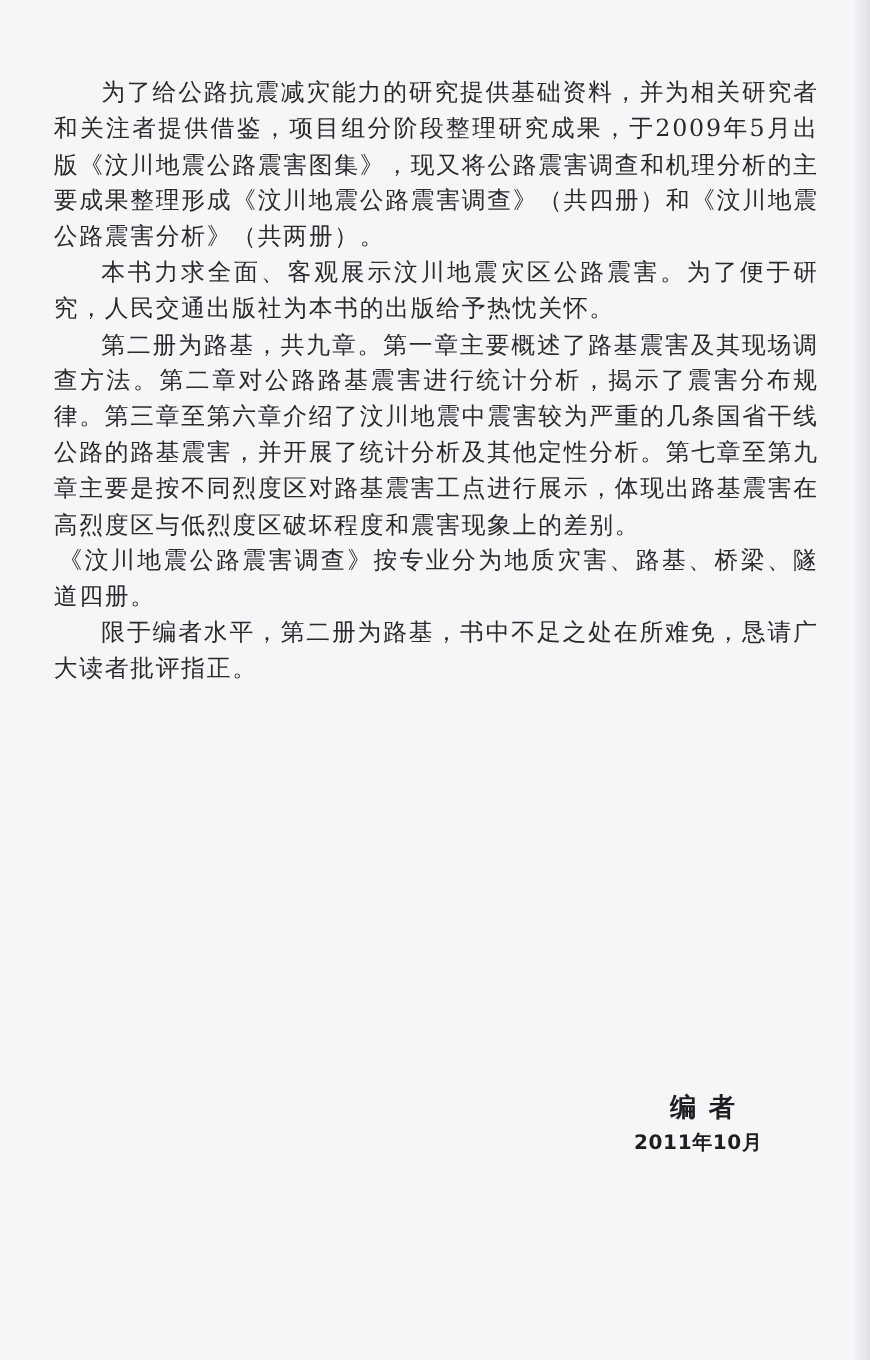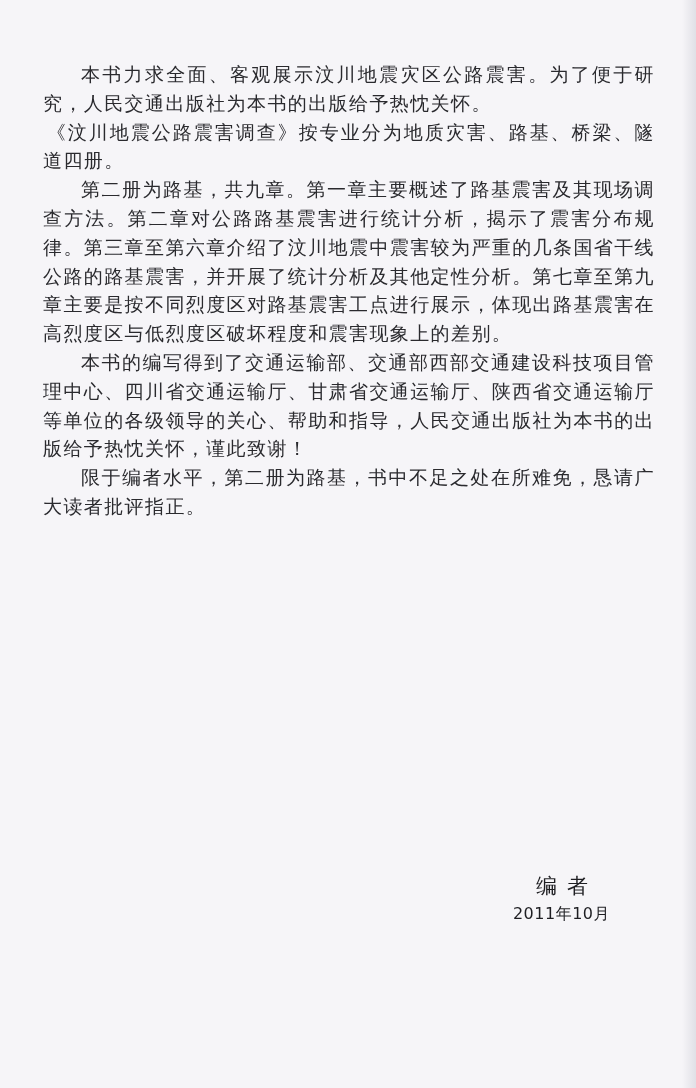--- a/index.html
+++ b/index.html
@@ -21,37 +21,37 @@
     line-height: 28.8px;
     text-indent: 2em;
     text-align: justify;
     letter-spacing: 1.4px;
   }
   .para.noindent { text-indent: 0.2em; }
   .sign {
     position: absolute;
     right: 86px;
     font-family: "DejaVu Sans", "Liberation Sans", sans-serif;
-    font-weight: normal;
+    font-weight: bold;
     color: #1e1e22;
   }
   .sign-author { top: 872px; font-size: 21px; letter-spacing: 10px; right: 98px; }
   .sign-date { top: 904px; font-size: 16px; letter-spacing: 0.5px; }
   .edge-shadow {
     position: absolute; right: 0; top: 0; width: 14px; height: 100%;
     background: linear-gradient(to right, rgba(246,245,248,0), rgba(210,210,218,0.6));
   }
 </style>
 </head>
 <body>
 
 <div class="page">
+  <p class="para">为了给公路抗震减灾能力的研究提供基础资料，并为相关研究者和关注者提供借鉴，项目组分阶段整理研究成果，于2009年5月出版《汶川地震公路震害图集》，现又将公路震害调查和机理分析的主要成果整理形成《汶川地震公路震害调查》（共四册）和《汶川地震公路震害分析》（共两册）。</p>
   <p class="para">本书力求全面、客观展示汶川地震灾区公路震害。为了便于研究，人民交通出版社为本书的出版给予热忱关怀。</p>
+  <p class="para">第二册为路基，共九章。第一章主要概述了路基震害及其现场调查方法。第二章对公路路基震害进行统计分析，揭示了震害分布规律。第三章至第六章介绍了汶川地震中震害较为严重的几条国省干线公路的路基震害，并开展了统计分析及其他定性分析。第七章至第九章主要是按不同烈度区对路基震害工点进行展示，体现出路基震害在高烈度区与低烈度区破坏程度和震害现象上的差别。</p>
   <p class="para noindent">《汶川地震公路震害调查》按专业分为地质灾害、路基、桥梁、隧道四册。</p>
-  <p class="para">第二册为路基，共九章。第一章主要概述了路基震害及其现场调查方法。第二章对公路路基震害进行统计分析，揭示了震害分布规律。第三章至第六章介绍了汶川地震中震害较为严重的几条国省干线公路的路基震害，并开展了统计分析及其他定性分析。第七章至第九章主要是按不同烈度区对路基震害工点进行展示，体现出路基震害在高烈度区与低烈度区破坏程度和震害现象上的差别。</p>
-  <p class="para">本书的编写得到了交通运输部、交通部西部交通建设科技项目管理中心、四川省交通运输厅、甘肃省交通运输厅、陕西省交通运输厅等单位的各级领导的关心、帮助和指导，人民交通出版社为本书的出版给予热忱关怀，谨此致谢！</p>
   <p class="para">限于编者水平，第二册为路基，书中不足之处在所难免，恳请广大读者批评指正。</p>
 </div>
 
 <div class="sign sign-author">编者</div>
 <div class="sign sign-date">2011年10月</div>
 
 <div class="edge-shadow"></div>
 
 </body></html>

